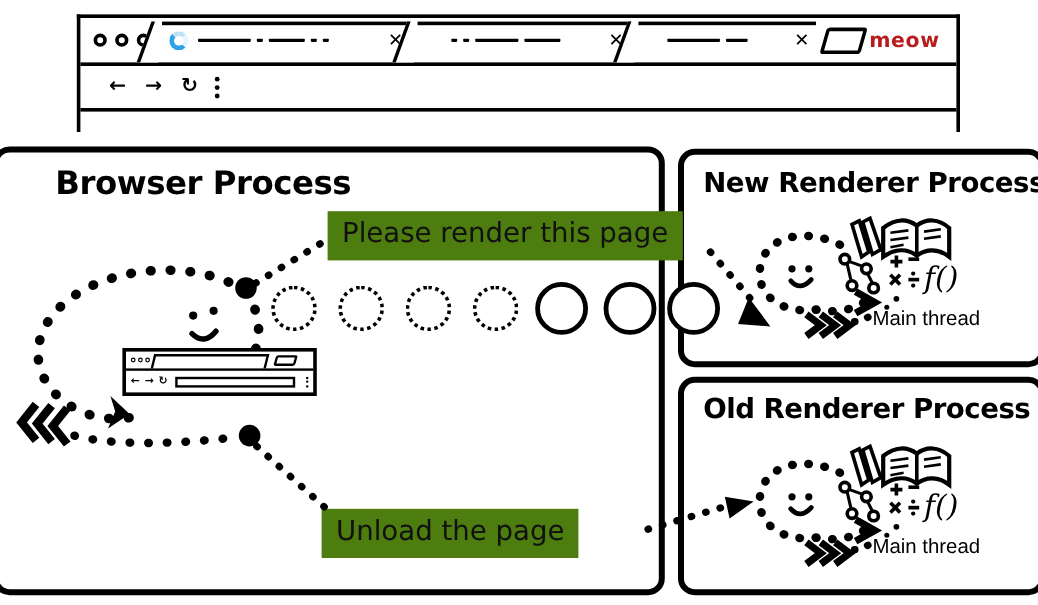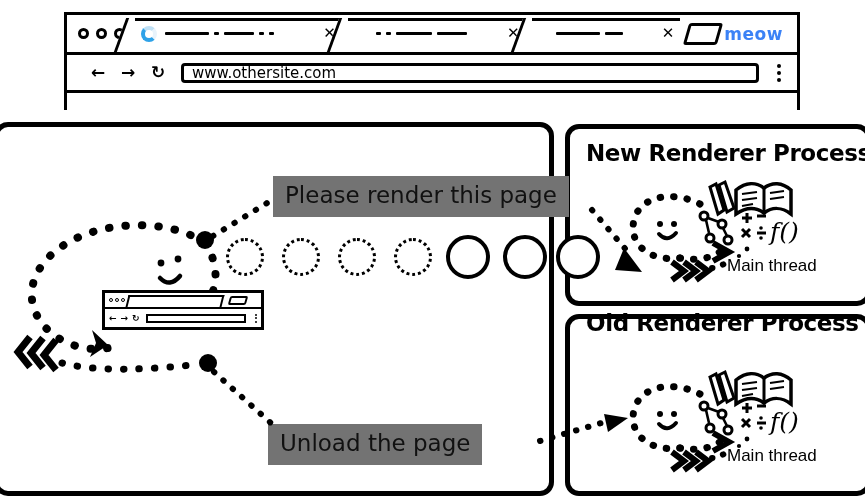--- a/index.html
+++ b/index.html
@@ -125,21 +125,21 @@
     box-sizing: border-box;
   }
   #meow {
     flex: 0 0 auto;
     margin-left: auto;
     padding-right: 14px;
     font-family: "DejaVu Sans", sans-serif;
     font-size: 17px;
     font-weight: 700;
     letter-spacing: 0.5px;
-    color: #3b82f6;
+    color: #b91c1c;
   }
 
   #toolbar {
     position: relative;
     height: 38px;
     border-bottom: 3px solid #000;
     box-sizing: border-box;
     display: flex;
     align-items: center;
     padding: 0 10px 0 16px;
@@ -212,26 +212,26 @@
   }
   .proc-title {
     position: absolute;
     font-family: "DejaVu Sans", sans-serif;
     font-weight: 700;
     color: #000;
     white-space: nowrap;
   }
   #bp-title { left: 46px; top: 138px; font-size: 27px; letter-spacing: -0.4px; }
   #nr-title { left: 586px; top: 140px; font-size: 23px; letter-spacing: -0.4px; }
-  #or-title { left: 586px; top: 310px; font-size: 23px; letter-spacing: -0.4px; }
+  #or-title { left: 586px; top: 328px; font-size: 23px; letter-spacing: -0.4px; }
 
   
   .msg-label {
     position: absolute;
-    background: #737373;
+    background: #4d7c0f;
     color: #111;
     font-family: "DejaVu Sans", sans-serif;
     font-size: 23px;
     line-height: 1;
     padding: 8px 12px 10px 12px;
     white-space: nowrap;
     z-index: 6;
   }
   #msg-render { left: 273px; top: 176px; }
   #msg-unload { left: 268px; top: 424px; }
@@ -387,33 +387,33 @@
         <span class="ntshape"></span>
       </div>
 
       <div id="meow">meow</div>
     </div>
 
     <div id="toolbar">
       <span class="navbtn">←</span>
       <span class="navbtn">→</span>
       <span class="navbtn">↻</span>
-      <div id="urlbar" title="Search or type a URL">www.othersite.com</div>
       <div id="kebab">
           <i></i>
           <i></i>
           <i></i>
         </div>
     </div>
   </div>
 
   <div id="browser-process"></div>
   <div id="new-renderer"></div>
   <div id="old-renderer"></div>
 
+  <div class="proc-title" id="bp-title">Browser Process</div>
   <div class="proc-title" id="nr-title">New Renderer Process</div>
   <div class="proc-title" id="or-title">Old Renderer Process</div>
 
   <div class="task pending" style="left:226px; top:238px;"></div>
   <div class="task pending" style="left:282px; top:238px;"></div>
   <div class="task pending" style="left:338px; top:238px;"></div>
   <div class="task pending" style="left:394px; top:238px;"></div>
   <div class="task queued" style="left:446px; top:235px;"></div>
   <div class="task queued" style="left:503px; top:235px;"></div>
   <div class="task queued" style="left:556px; top:235px; z-index:6;"></div>

